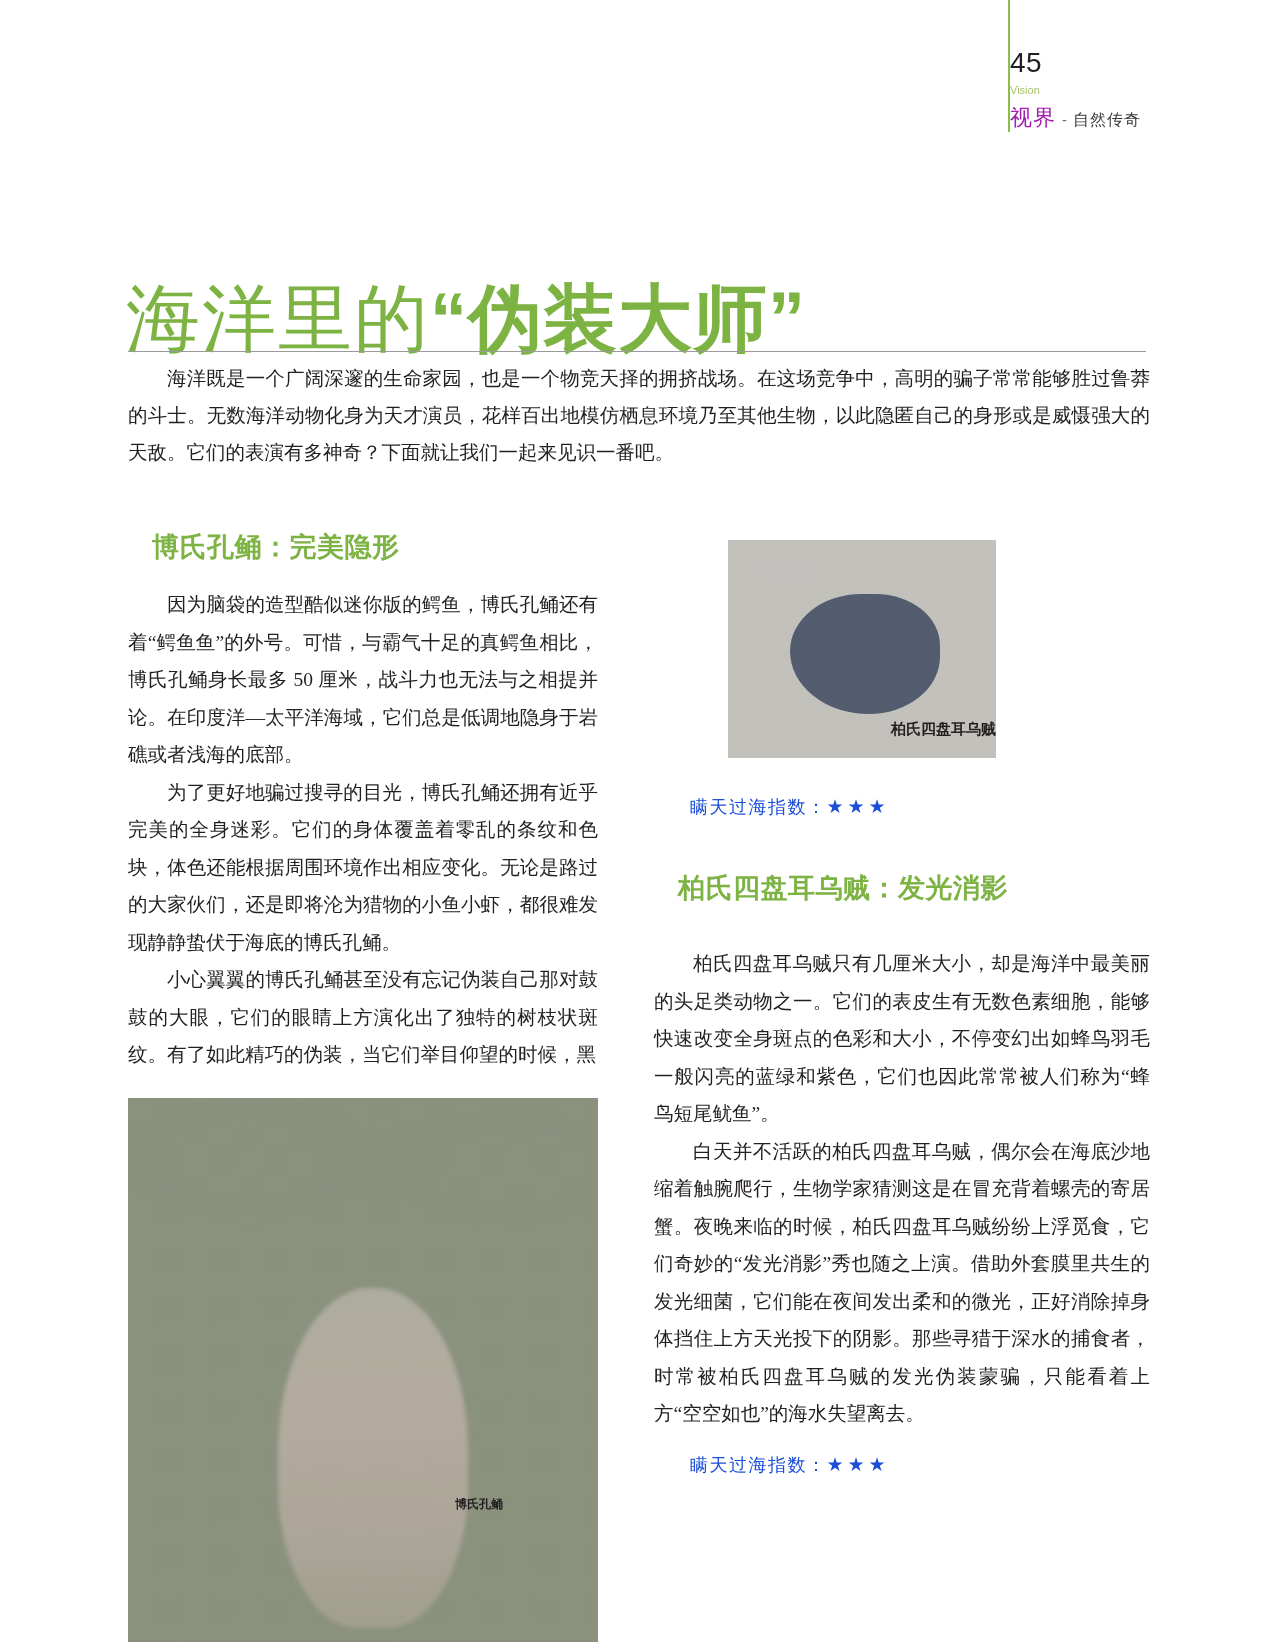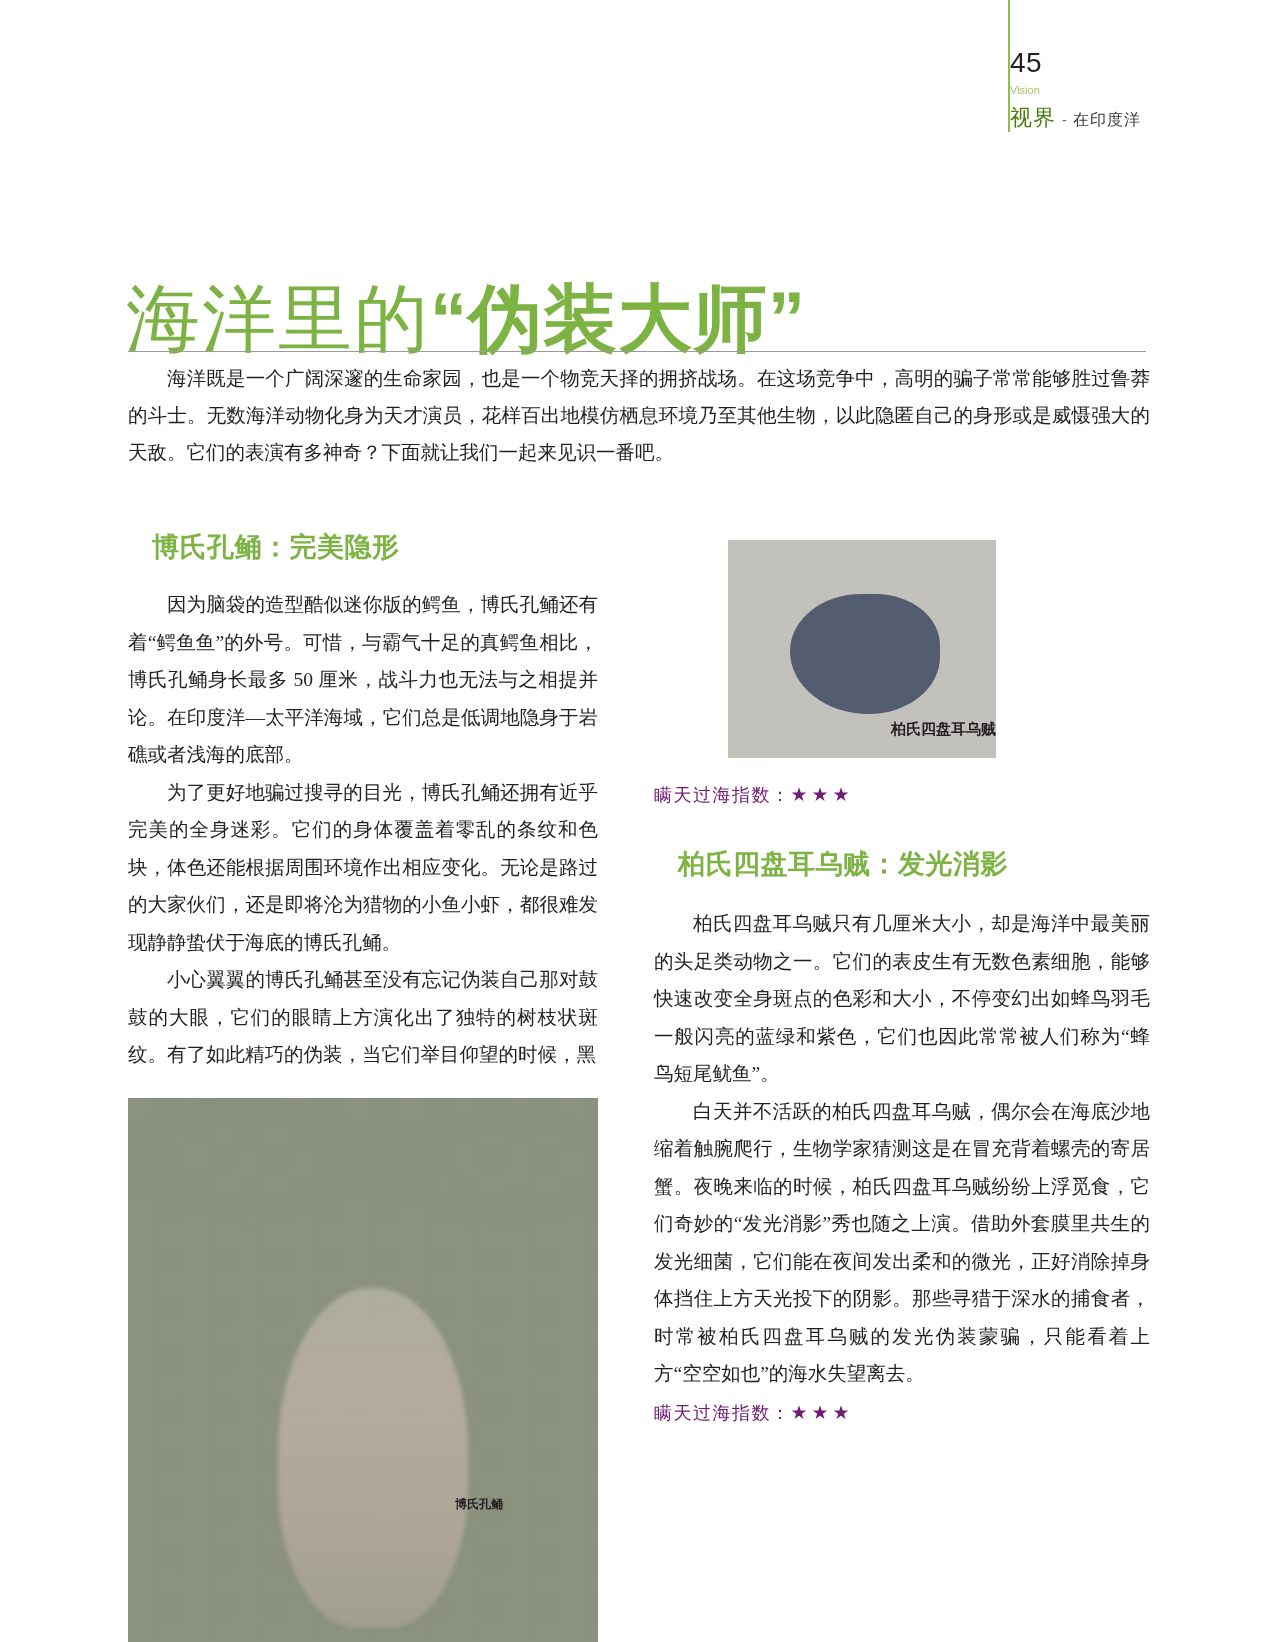--- a/index.html
+++ b/index.html
@@ -27,21 +27,21 @@
     letter-spacing:0.5px;
   }
   .folio-en{
     font-family:"Liberation Sans","DejaVu Sans",sans-serif;
     font-size:11px;line-height:22px;color:#a7c46a;margin-top:1px;
   }
   .folio-cn-row{
     display:flex;align-items:baseline;margin-top:2px;
     font-family:"Liberation Sans","DejaVu Sans",sans-serif;
   }
-  .folio-cn{font-size:22px;color:#4d7c0f;letter-spacing:1px;}
+  .folio-cn{font-size:22px;color:#a21caf;letter-spacing:1px;}
   .folio-dash{font-size:15px;color:#6d6e70;margin:0 6px;}
   .folio-sub{font-size:16px;color:#3a3a3a;letter-spacing:1px;}
 
   
   .title{
     position:absolute;left:126px;top:228px;
     white-space:nowrap;
     font-family:"Liberation Sans","DejaVu Sans",sans-serif;
     font-size:74px;line-height:82px;color:#7cb342;
   }
@@ -81,22 +81,23 @@
   .sec-head.indent{margin-left:24px;}
 
   .body-text{
     font-size:19.5px;line-height:37.5px;
     text-align:justify;text-justify:inter-ideograph;
     color:#231f20;
   }
   .body-text p{margin:0;text-indent:2em;}
 
   .rating{
-    font-size:18px;line-height:20px;color:#701a75;
+    font-size:18px;line-height:44px;color:#1d4ed8;
     letter-spacing:1.5px;
+    margin-left:36px;
   }
   .rating .stars{letter-spacing:4px;font-size:19px;}
 
   
   .photo{position:relative;overflow:hidden;}
 
   
   #photo-squid{
     position:absolute;left:728px;top:540px;width:268px;height:218px;
     background:
@@ -193,21 +194,21 @@
 
 <div class="page">
 
   <div class="folio-rule"></div>
   <div class="folio">
     <div class="folio-num">45</div>
     <div class="folio-en">Vision</div>
     <div class="folio-cn-row">
       <span class="folio-cn">视界</span>
       <span class="folio-dash">-</span>
-      <span class="folio-sub">在印度洋</span>
+      <span class="folio-sub">自然传奇</span>
     </div>
   </div>
 
   <h1 class="title">
     <span class="t-light">海洋里的</span><span class="t-bold">“伪装大师”</span>
   </h1>
   <div class="title-rule"></div>
 
   <div class="intro">
     <p>海洋既是一个广阔深邃的生命家园，也是一个物竞天择的拥挤战场。在这场竞争中，高明的骗子常常能够胜过鲁莽的斗士。无数海洋动物化身为天才演员，花样百出地模仿栖息环境乃至其他生物，以此隐匿自己的身形或是威慑强大的天敌。它们的表演有多神奇？下面就让我们一起来见识一番吧。</p>
@@ -221,21 +222,21 @@
       <p>小心翼翼的博氏孔鲬甚至没有忘记伪装自己那对鼓鼓的大眼，它们的眼睛上方演化出了独特的树枝状斑纹。有了如此精巧的伪装，当它们举目仰望的时候，黑</p>
     </div>
   </div>
 
   <div class="col-right">
     <div style="height:255px;"></div>
     <div class="rating">
       <span>瞒天过海指数：</span><span class="stars">★★★</span>
     </div>
     <div class="sec-head indent" style="margin-top:42px;">柏氏四盘耳乌贼：发光消影</div>
-    <div class="body-text" style="margin-top:24px;">
+    <div class="body-text" style="margin-top:40px;">
       <p>柏氏四盘耳乌贼只有几厘米大小，却是海洋中最美丽的头足类动物之一。它们的表皮生有无数色素细胞，能够快速改变全身斑点的色彩和大小，不停变幻出如蜂鸟羽毛一般闪亮的蓝绿和紫色，它们也因此常常被人们称为“蜂鸟短尾鱿鱼”。</p>
       <p>白天并不活跃的柏氏四盘耳乌贼，偶尔会在海底沙地缩着触腕爬行，生物学家猜测这是在冒充背着螺壳的寄居蟹。夜晚来临的时候，柏氏四盘耳乌贼纷纷上浮觅食，它们奇妙的“发光消影”秀也随之上演。借助外套膜里共生的发光细菌，它们能在夜间发出柔和的微光，正好消除掉身体挡住上方天光投下的阴影。那些寻猎于深水的捕食者，时常被柏氏四盘耳乌贼的发光伪装蒙骗，只能看着上方“空空如也”的海水失望离去。</p>
     </div>
     <div class="rating" style="margin-top:10px;">
       <span>瞒天过海指数：</span><span class="stars">★★★</span>
     </div>
   </div>
 
   <div id="photo-squid" class="photo">
     <div class="grain"></div>

